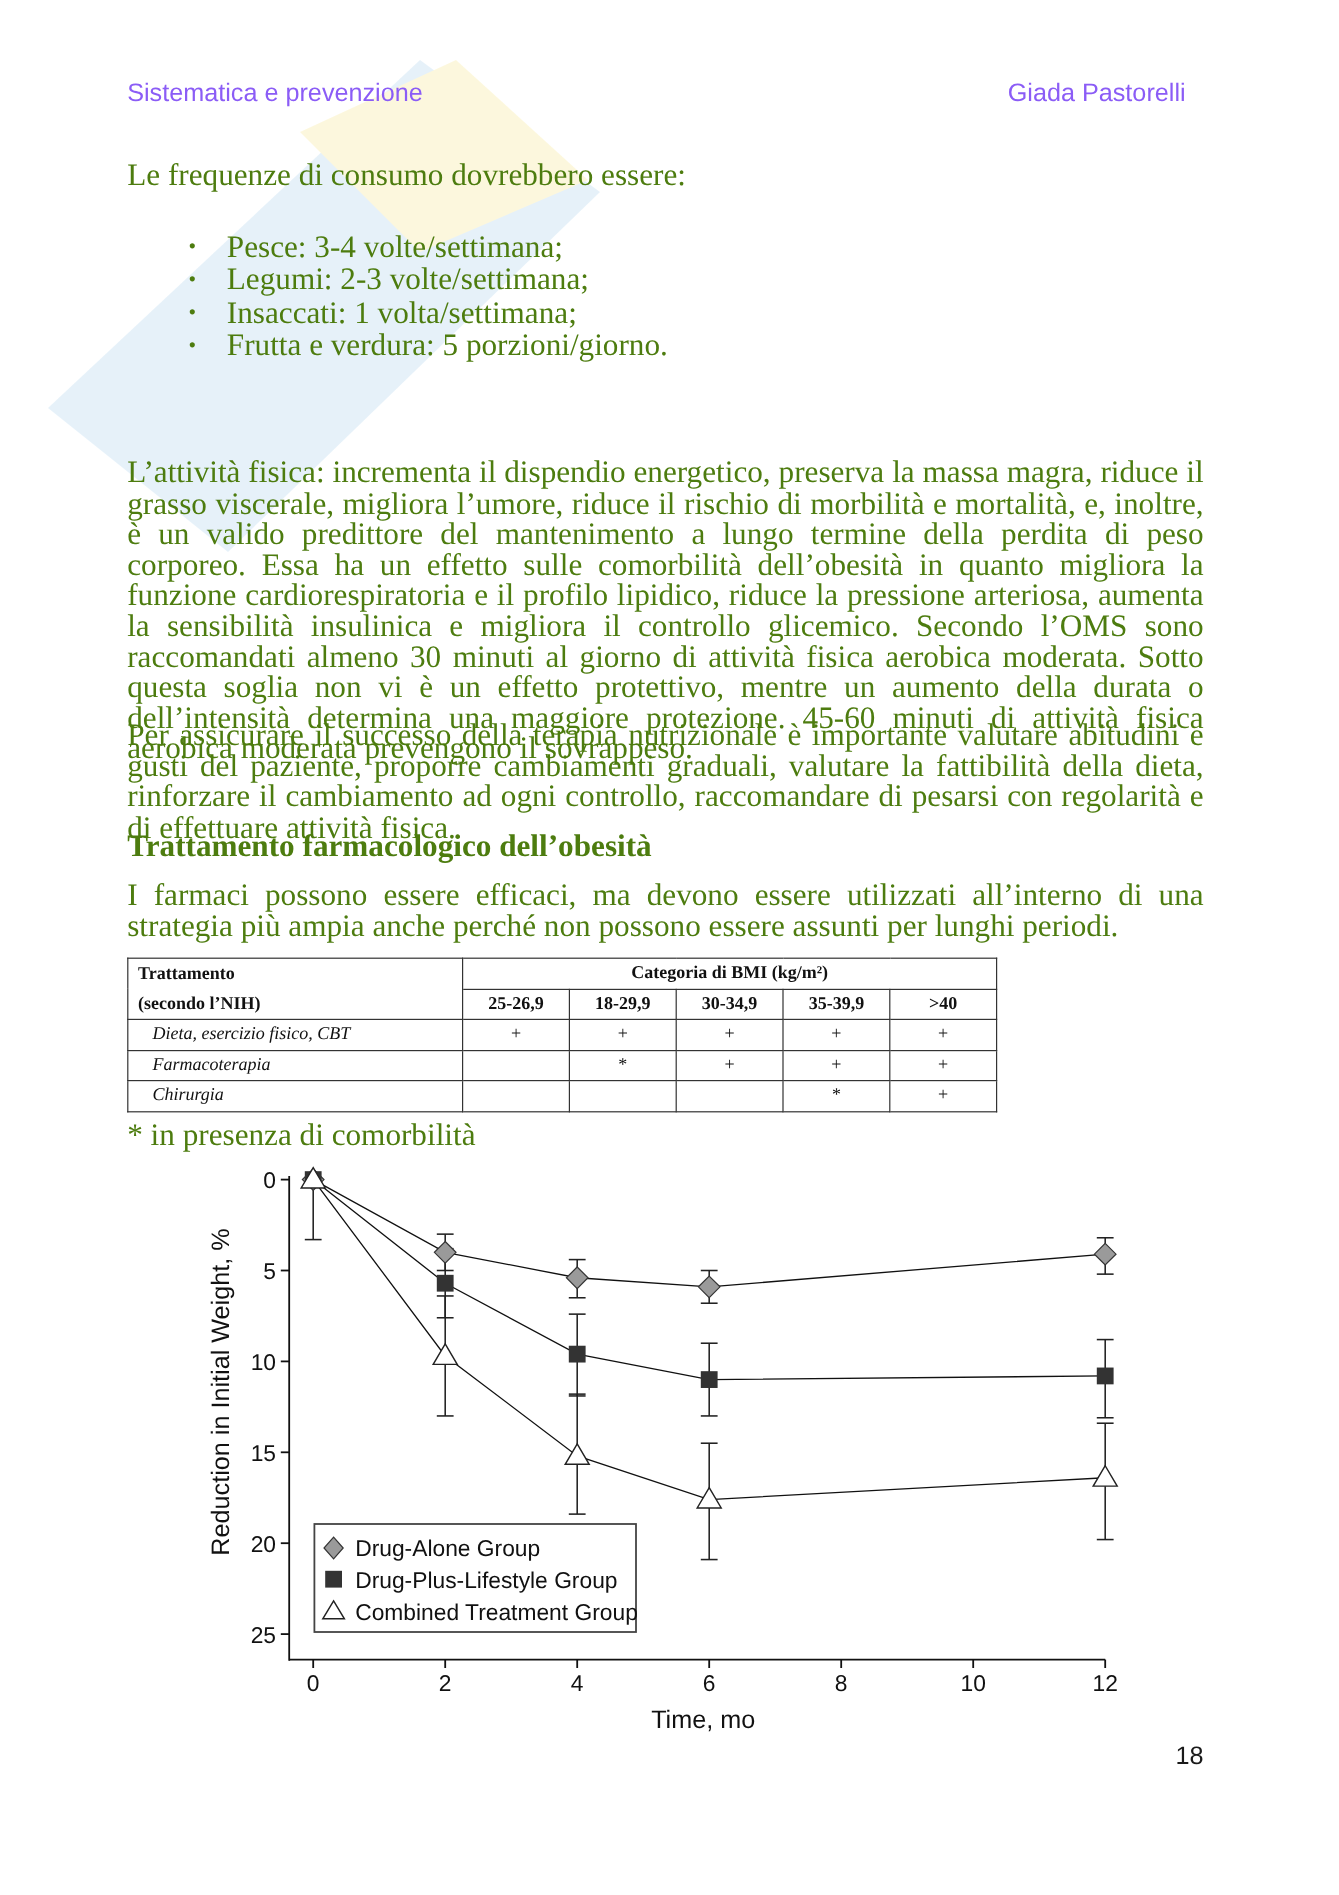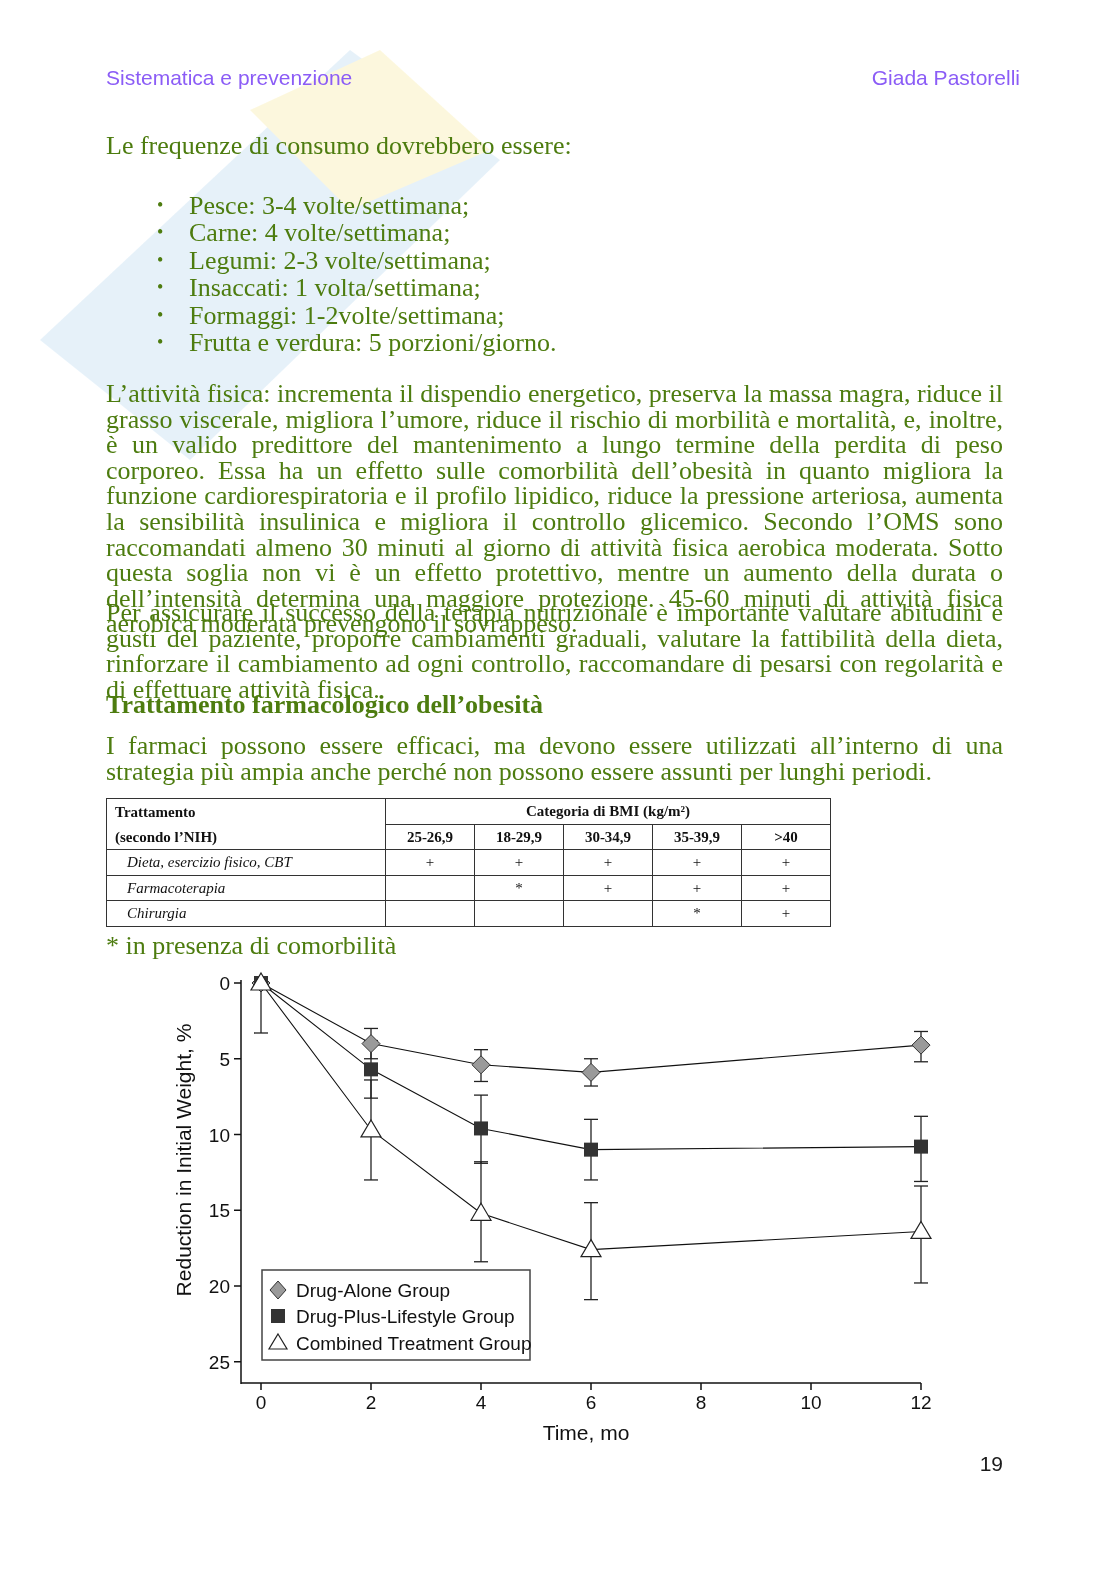--- a/index.html
+++ b/index.html
@@ -1,20 +1,20 @@
 <!DOCTYPE html>
 <html><head>
 <meta charset="utf-8">
 <style>
   html, body { margin: 0; padding: 0; background: #ffffff; }
   body { width: 1116px; height: 1579px; position: relative; overflow: hidden; color: #111; }
   .watermark { position: absolute; left: 20px; top: 40px; width: 500px; height: 420px; pointer-events: none; opacity: 0.18; }
   .hdr { position: absolute; top: 66px; font-family: "Liberation Sans", sans-serif; font-size: 21px; color: #8b5cf6; }
   .hdr-left { left: 106px; }
-  .hdr-right { right: 96px; }
+  .hdr-right { right: 128px; }
   .serif { font-family: "Liberation Serif", serif; font-size: 26px; line-height: 25.6px; color: #4d7c0f; }
   .p { position: absolute; left: 106px; width: 897px; text-align: justify; }
   .intro { top: 133px; }
   ul.bullets { position: absolute; left: 140px; top: 175px; margin: 17px; padding: 0; list-style: none; }
   ul.bullets li { position: relative; padding-left: 32px; height: 27.4px; line-height: 27.4px; }
   ul.bullets li::before { content: "\2022"; position: absolute; left: 0; top: 0; font-size: 18px; }
   .para1 { top: 381px; }
   .para2 { top: 600px; }
   .h2 { position: absolute; left: 106px; top: 692px; font-weight: bold; }
   .para3 { top: 733px; }
@@ -39,24 +39,22 @@
   <polygon points="230,70 360,10 470,110 330,170" fill="#f3d84a"></polygon>
 </svg>
 
 <div class="hdr hdr-left">Sistematica e prevenzione</div>
 <div class="hdr hdr-right">Giada Pastorelli</div>
 
 <div class="p serif intro">Le frequenze di consumo dovrebbero essere:</div>
 
 <ul class="bullets serif">
   <li>Pesce: 3-4 volte/settimana;</li>
-  <li>Carne: 4 volte/settimana;</li>
   <li>Legumi: 2-3 volte/settimana;</li>
   <li>Insaccati: 1 volta/settimana;</li>
-  <li>Formaggi: 1-2volte/settimana;</li>
   <li>Frutta e verdura: 5 porzioni/giorno.</li>
 </ul>
 
 <div class="p serif para1">L’attività fisica: incrementa il dispendio energetico, preserva la massa magra, riduce il grasso viscerale, migliora l’umore, riduce il rischio di morbilità e mortalità, e, inoltre, è un valido predittore del mantenimento a lungo termine della perdita di peso corporeo. Essa ha un effetto sulle comorbilità dell’obesità in quanto migliora la funzione cardiorespiratoria e il profilo lipidico, riduce la pressione arteriosa, aumenta la sensibilità insulinica e migliora il controllo glicemico. Secondo l’OMS sono raccomandati almeno 30 minuti al giorno di attività fisica aerobica moderata. Sotto questa soglia non vi è un effetto protettivo, mentre un aumento della durata o dell’intensità determina una maggiore protezione. 45-60 minuti di attività fisica aerobica moderata prevengono il sovrappeso.</div>
 <div class="p serif para2">Per assicurare il successo della terapia nutrizionale è importante valutare abitudini e gusti del paziente, proporre cambiamenti graduali, valutare la fattibilità della dieta, rinforzare il cambiamento ad ogni controllo, raccomandare di pesarsi con regolarità e di effettuare attività fisica.</div>
 <div class="h2 serif">Trattamento farmacologico dell’obesità</div>
 <div class="p serif para3">I farmaci possono essere efficaci, ma devono essere utilizzati all’interno di una strategia più ampia anche perché non possono essere assunti per lunghi periodi.</div>
 
 <table class="bmi">
   <tbody>
@@ -200,13 +198,13 @@
     <rect x="112" y="310" width="268" height="90" fill="#fff" stroke="#444" stroke-width="1.5"></rect>
     <polygon points="128,321 136,330 128,339 120,330" fill="#9a9a9a" stroke="#333" stroke-width="1"></polygon>
     <text x="146" y="337" font-size="19" fill="#111">Drug-Alone Group</text>
     <rect x="121" y="349" width="14" height="14" fill="#333"></rect>
     <text x="146" y="363" font-size="19" fill="#111">Drug-Plus-Lifestyle Group</text>
     <polygon points="128,374 137,389 119,389" fill="#fff" stroke="#222" stroke-width="1.2"></polygon>
     <text x="146" y="390" font-size="19" fill="#111">Combined Treatment Group</text>
   </g>
 </svg>
 
-<div class="pagenum">19</div>
+<div class="pagenum">18</div>
 
 </body></html>

